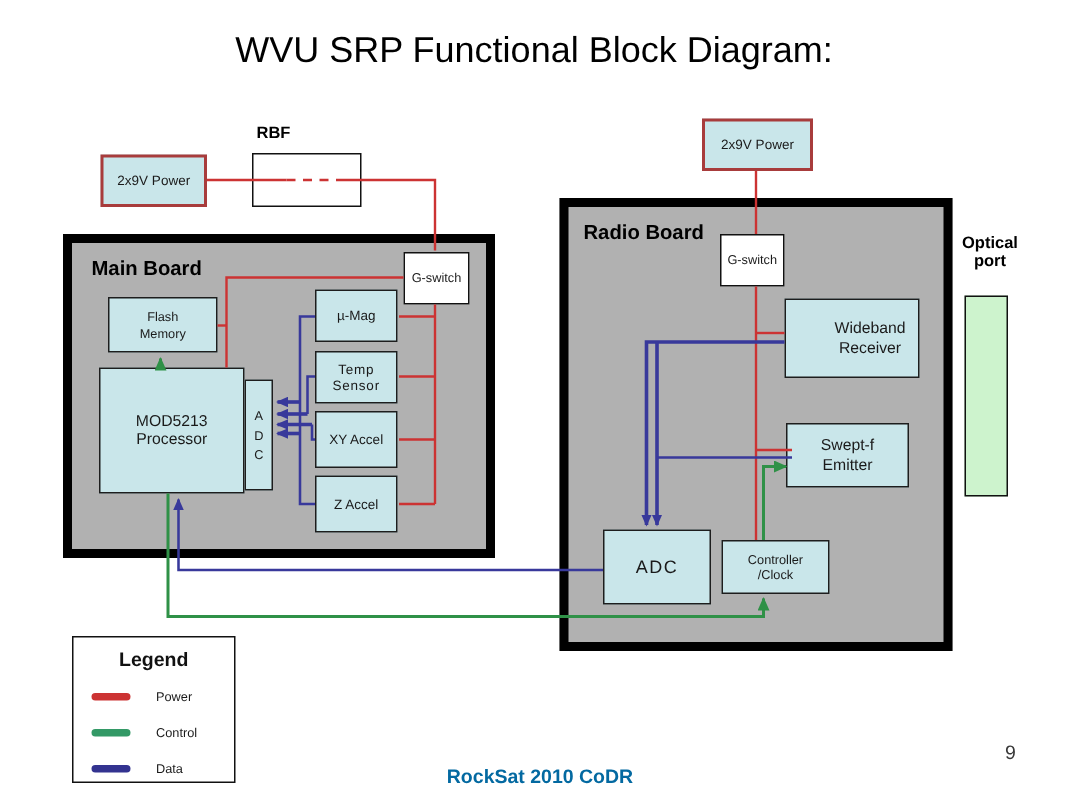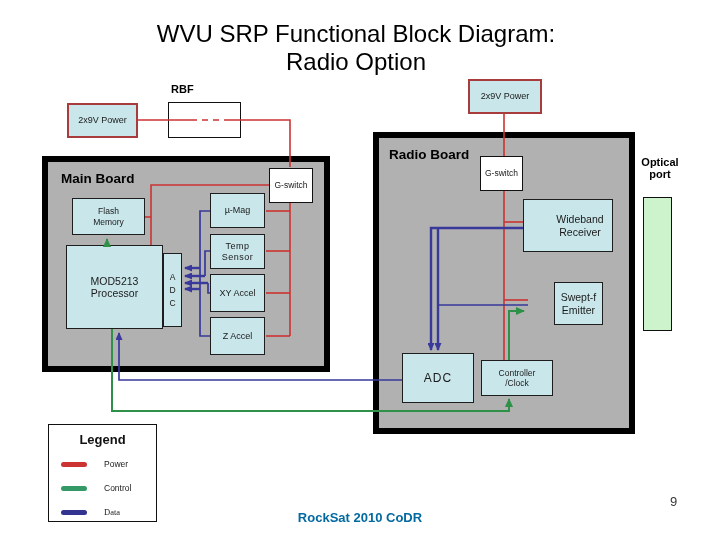--- a/index.html
+++ b/index.html
@@ -44,21 +44,20 @@
                  font-size:13px; color:#0369a1; z-index:2;font-weight:bold; }
   #page-number { position:absolute; left:670px; top:494px; font-size:13px; color:#383838; z-index:2; }
 </style>
 </head>
 <body>
 
 <div id="slide">
 
   <div id="title">
     <div>WVU SRP Functional Block Diagram:</div>
-    <div>Radio Option</div>
   </div>
 
   <div class="board" style="left:42px; top:156px; width:288px; height:216px;">
     <span class="board-label" style="left:13px; top:9px;">Main Board</span>
   </div>
   <div class="board" style="left:373px; top:132px; width:262px; height:302px;">
     <span class="board-label" style="left:10px; top:9px;">Radio Board</span>
   </div>
 
   <div class="node pwr" style="left:67px; top:103px; width:71px; height:35px; font-size:9px;">
@@ -100,21 +99,21 @@
     <span>Z Accel</span>
   </div>
 
   <div class="node whitebox" style="left:480px; top:156px; width:43px; height:35px; font-size:8.5px;">
     <span>G-switch</span>
   </div>
   <div class="node comp" style="left:523px; top:199px; width:90px; height:53px; font-size:10.5px;padding-left:24px;">
     <span>Wideband</span>
     <span>Receiver</span>
   </div>
-  <div class="node comp" style="left:554px; top:282px; width:49px; height:43px; font-size:10.5px;">
+  <div class="node comp" style="left:524px; top:282px; width:82px; height:43px; font-size:10.5px;">
     <span>Swept-f</span>
     <span>Emitter</span>
   </div>
   <div class="node comp" style="left:402px; top:353px; width:72px; height:50px; font-size:12px; letter-spacing:1px;">
     <span>ADC</span>
   </div>
   <div class="node comp" style="left:481px; top:360px; width:72px; height:36px; font-size:8.5px;">
     <span>Controller</span>
     <span>/Clock</span>
   </div>
@@ -170,21 +169,21 @@
   <div id="legend">
     <div class="lg-title">Legend</div>
     <div class="lg-row" style="top:34px;">
       <span class="lg-swatch" style="background-color: rgb(204, 51, 51);"></span>
       <span class="lg-label">Power</span>
     </div>
     <div class="lg-row" style="top:58px;">
       <span class="lg-swatch" style="background-color: rgb(51, 153, 102);"></span>
       <span class="lg-label">Control</span>
     </div>
-    <div class="lg-row" style="top:82px;font-family:Liberation Serif, serif;">
+    <div class="lg-row" style="top:82px;">
       <span class="lg-swatch" style="background-color: rgb(51, 51, 144);"></span>
       <span class="lg-label">Data</span>
     </div>
   </div>
 
   <div id="footer-text">RockSat 2010 CoDR</div>
   <div id="page-number">9</div>
 
 </div>
 

